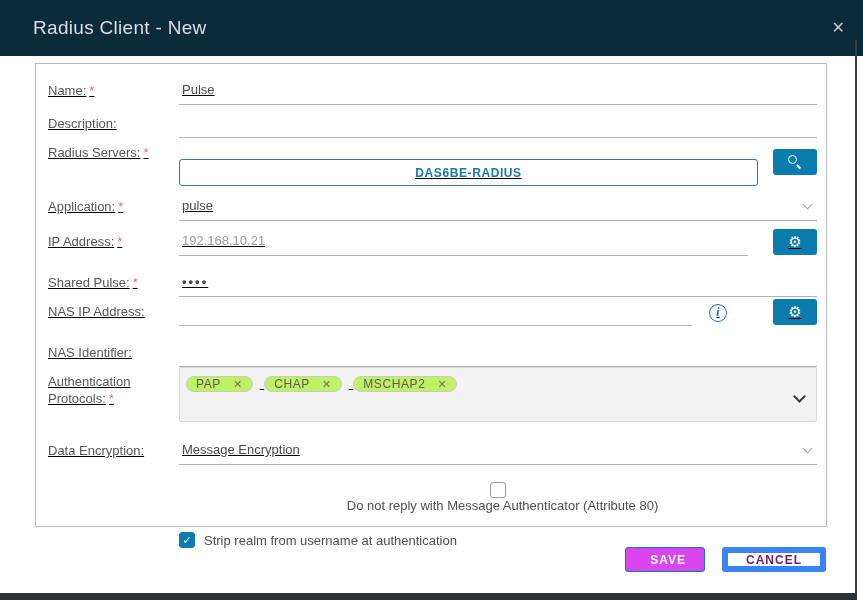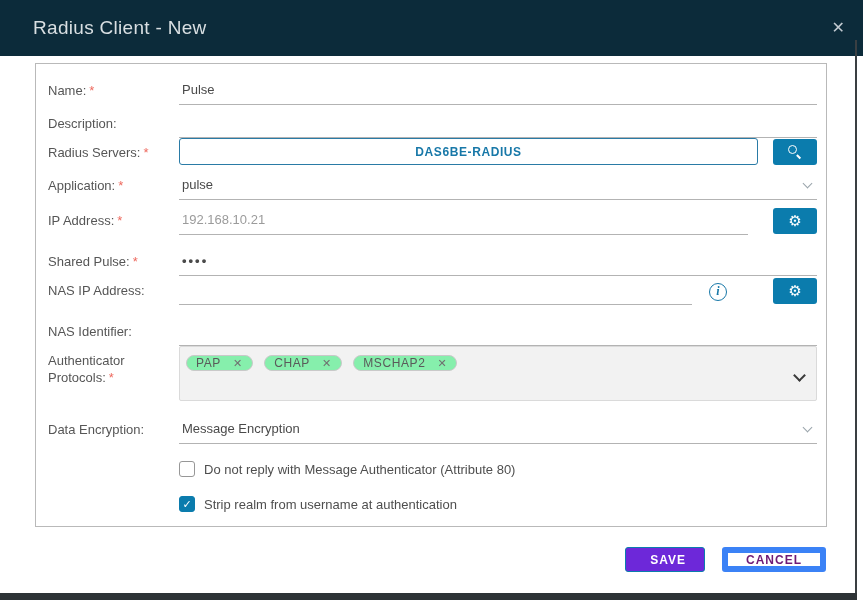--- a/index.html
+++ b/index.html
@@ -31,21 +31,21 @@
   .bottom-edge {
     position: absolute; left: 0; bottom: 0; width: 857px; height: 7px;
     background: #2e3336;
   }
   
   .panel {
     position: absolute; left: 35px; top: 63px; width: 792px; height: 464px;
     border: 1px solid #b9b9b9; background: #fff;
     padding: 12px 9px 10px 12px;
   }
-  .row { display: flex; align-items: flex-start; }
+  .row { display: flex; align-items: flex-start; text-decoration: underline; }
   .lbl {
     width: 131px; flex: 0 0 131px;
     padding-top: 6px; font-size: 13px; color: #565656; line-height: 17px;
   }
   .req { color: #ee6a5f; margin-left: 3px; }
   .fld { flex: 1 1 auto; display: flex; align-items: center; min-width: 0; position: relative; }
   input.line {
     flex: 1 1 auto; min-width: 0;
     border: none; border-bottom: 1px solid #b3b3b3; background: transparent;
     font-family: "Liberation Sans", sans-serif;
@@ -68,20 +68,21 @@
     transform: rotate(45deg);
   }
   .chev.dark { border-color: #3a3a3a; border-width: 2px; width: 9px; height: 9px; }
   
   .pickbox {
     flex: 1 1 auto; height: 27px; margin-right: 15px;
     border: 1px solid #2a7ba6; border-radius: 3px;
     display: flex; align-items: center; justify-content: center;
     color: #1878a8; font-size: 12px; font-weight: bold; letter-spacing: 0.6px;
     cursor: pointer;
+    margin-top: 21px;
   }
   
   .iconbtn {
     flex: 0 0 auto; width: 44px; height: 26px;
     background: #0b7cad; border: none; border-radius: 3px;
     display: flex; align-items: center; justify-content: center;
     cursor: pointer; position: relative;
   }
   .gear-glyph { color: #ffffff; font-size: 15px; line-height: 1; }
   .mag { position: relative; width: 14px; height: 14px; }
@@ -103,53 +104,53 @@
   }
   
   .multiselect {
     flex: 1 1 auto; min-width: 0; height: 55px; position: relative;
     background: #f2f2f2; border: 1px solid #dadada; border-radius: 2px;
     padding: 6px; cursor: pointer;
   }
   .multiselect .chev { top: 24px; right: 12px; }
   .chip {
     display: inline-flex; align-items: center;
-    background: #86efac; border: 1px solid #c9c9c9; border-radius: 9px;
+    background: #bef264; border: 1px solid #c9c9c9; border-radius: 9px;
     padding: 0 9px; margin-right: 7px;
     font-size: 12px; color: #5a5a5a; letter-spacing: 0.6px;
   }
   .chip .x { margin-left: 12px; color: #6f6f6f; font-size: 11px; cursor: pointer; }
   
   .cbrow { display: flex; align-items: center; margin-left: 131px; }
   .cb {
     flex: 0 0 auto; width: 16px; height: 16px;
     border: 1px solid #979797; border-radius: 3px; background: #fff;
     display: flex; align-items: center; justify-content: center;
     cursor: pointer; color: transparent; font-size: 11px;
   }
   .cb.checked { background: #0b7cad; border-color: #0b7cad; color: #ffffff; }
   .cblabel { margin-left: 9px; font-size: 13px; color: #4e4e4e; }
   
   .mb4  { margin-bottom: 4px; }  .mb6  { margin-bottom: 6px; }
   .mb7  { }  .mb10 { margin-bottom: 0; }
   .mb12 { margin-bottom: 12px; } .mb14 { margin-bottom: 14px; }
   .mb19 { margin-bottom: 19px; }
-  .padtop { padding-top: 5px; }
+  .padtop { padding-top: 5px; flex-direction: column; }
   
   .footer {
     position: absolute; right: 37px; top: 547px;
     display: flex; gap: 17px;
   }
   .btn {
     height: 25px; padding: 0 18px; border-radius: 3px;
     font-family: "Liberation Sans", sans-serif;
     font-size: 12px; font-weight: bold; letter-spacing: 1px;
     cursor: pointer;
   }
-  .btn-primary { background: #6d28d9; color: #ffffff; border: 1px solid #0b7cad; padding-left: 24px; }
+  .btn-primary { background: #d946ef; color: #ffffff; border: 1px solid #0b7cad; padding-left: 24px; }
   .btn-outline { background: #ffffff; color: #701a75; border: 6px solid #3b82f6; }
 </style>
 </head>
 <body>
 
 <div class="titlebar">
   <span class="title">Radius Client - New</span>
   <span class="close">✕</span>
 </div>
 <div class="right-edge"></div>
@@ -223,21 +224,21 @@
   </div>
 
   <div class="row mb7">
     <div class="lbl"><span>NAS Identifier:</span></div>
     <div class="fld">
       <input class="line" type="text" value="" style="">
     </div>
   </div>
 
   <div class="row mb14">
-    <div class="lbl"><span>Authenticator Protocols:</span><span class="req">*</span></div>
+    <div class="lbl"><span>Authentication Protocols:</span><span class="req">*</span></div>
     <div class="fld">
       <div class="multiselect">
         <span class="chip">
           <span>PAP</span>
           <span class="x">✕</span>
         </span>
         <span class="chip">
           <span>CHAP</span>
           <span class="x">✕</span>
         </span>

